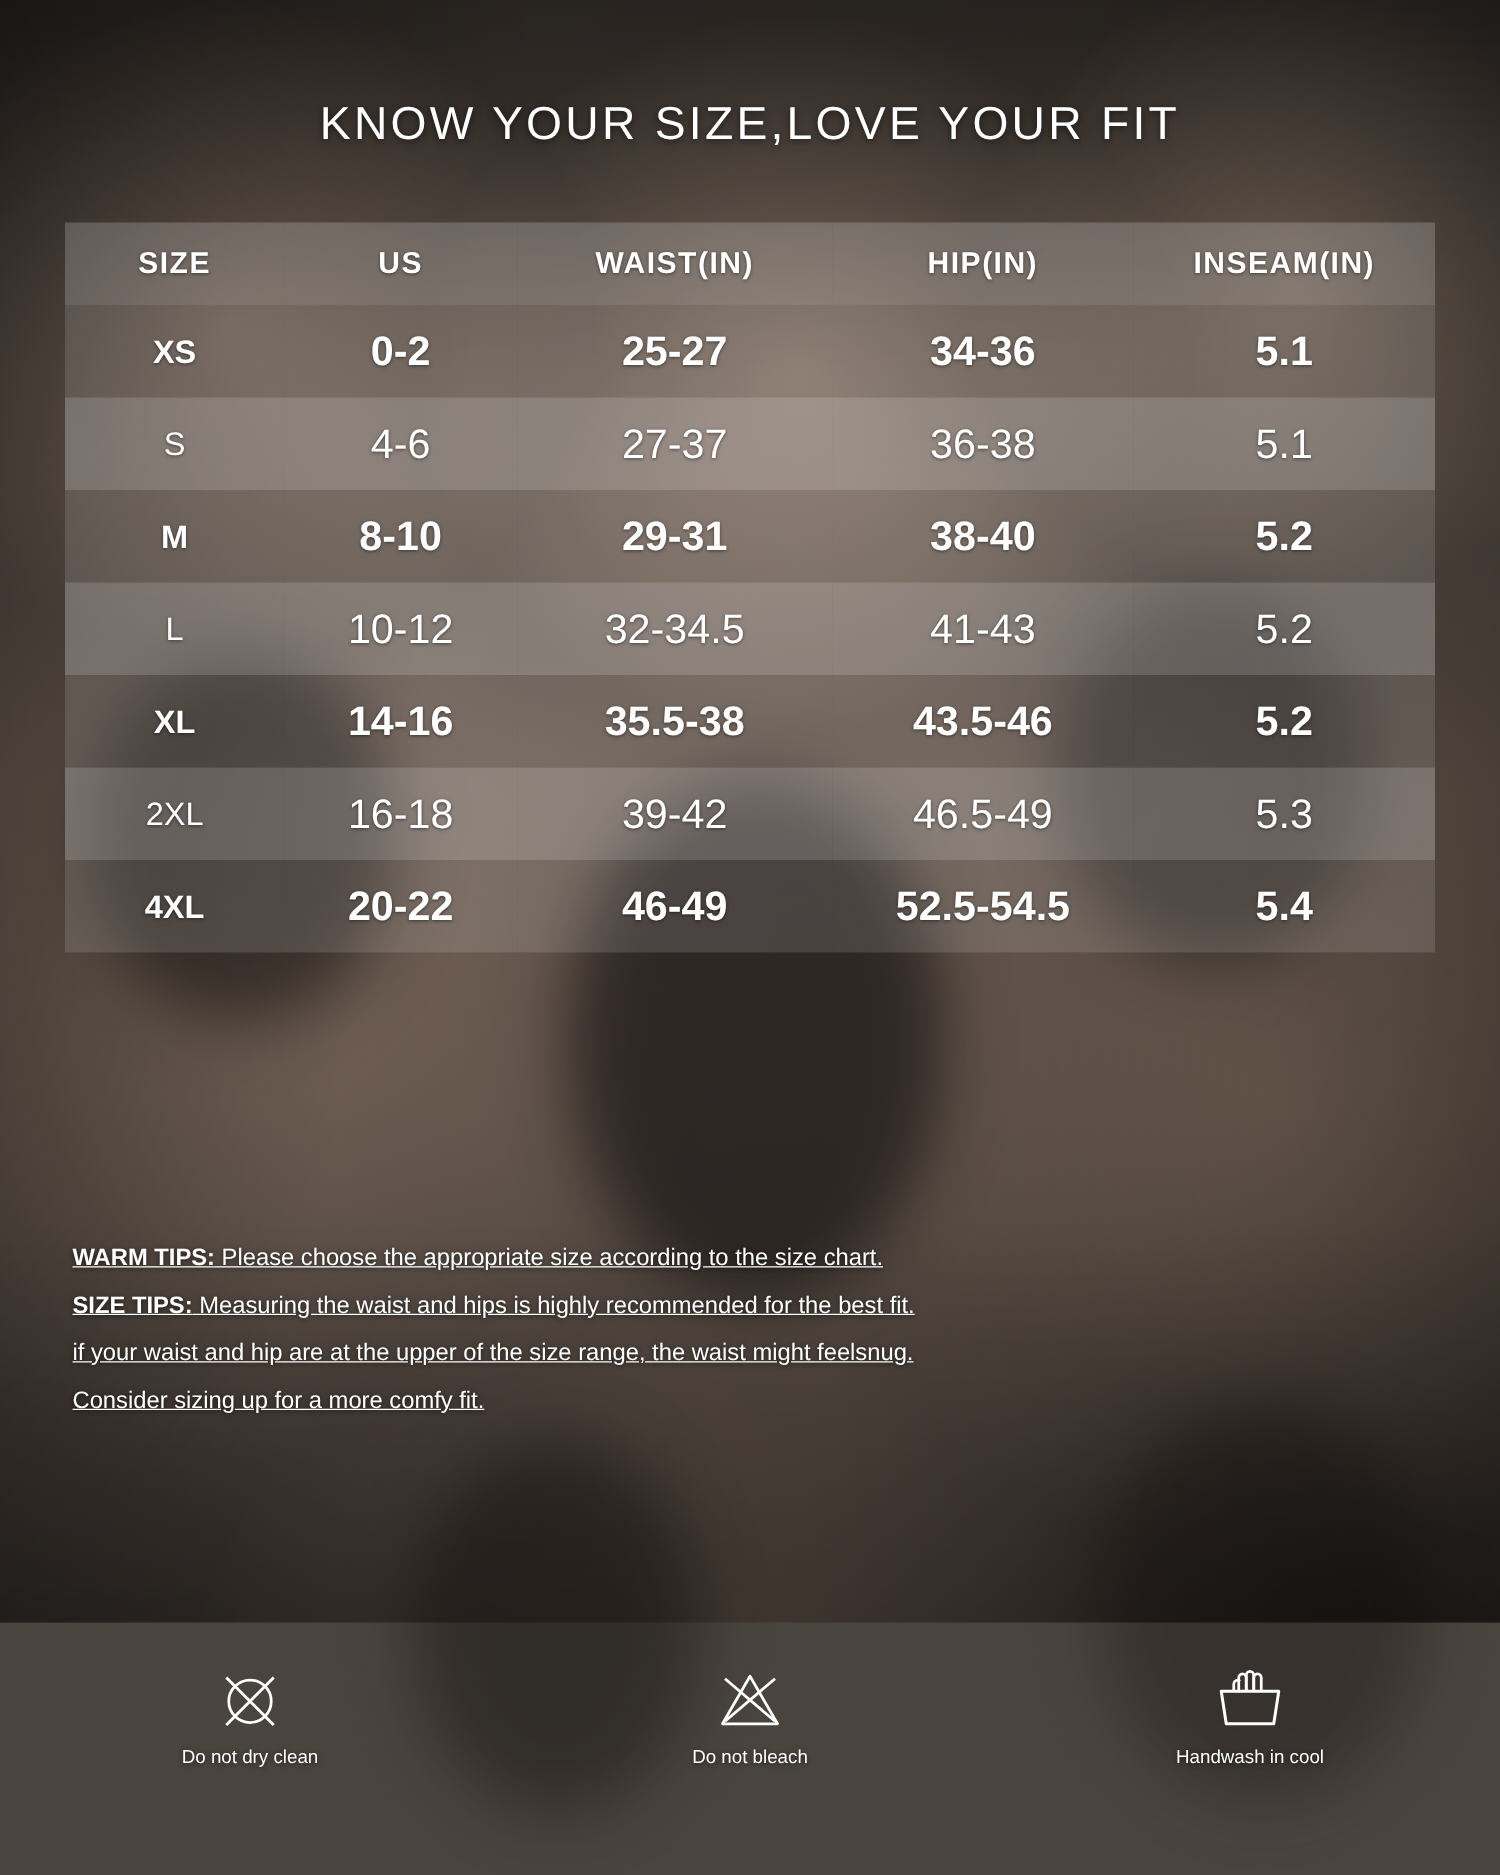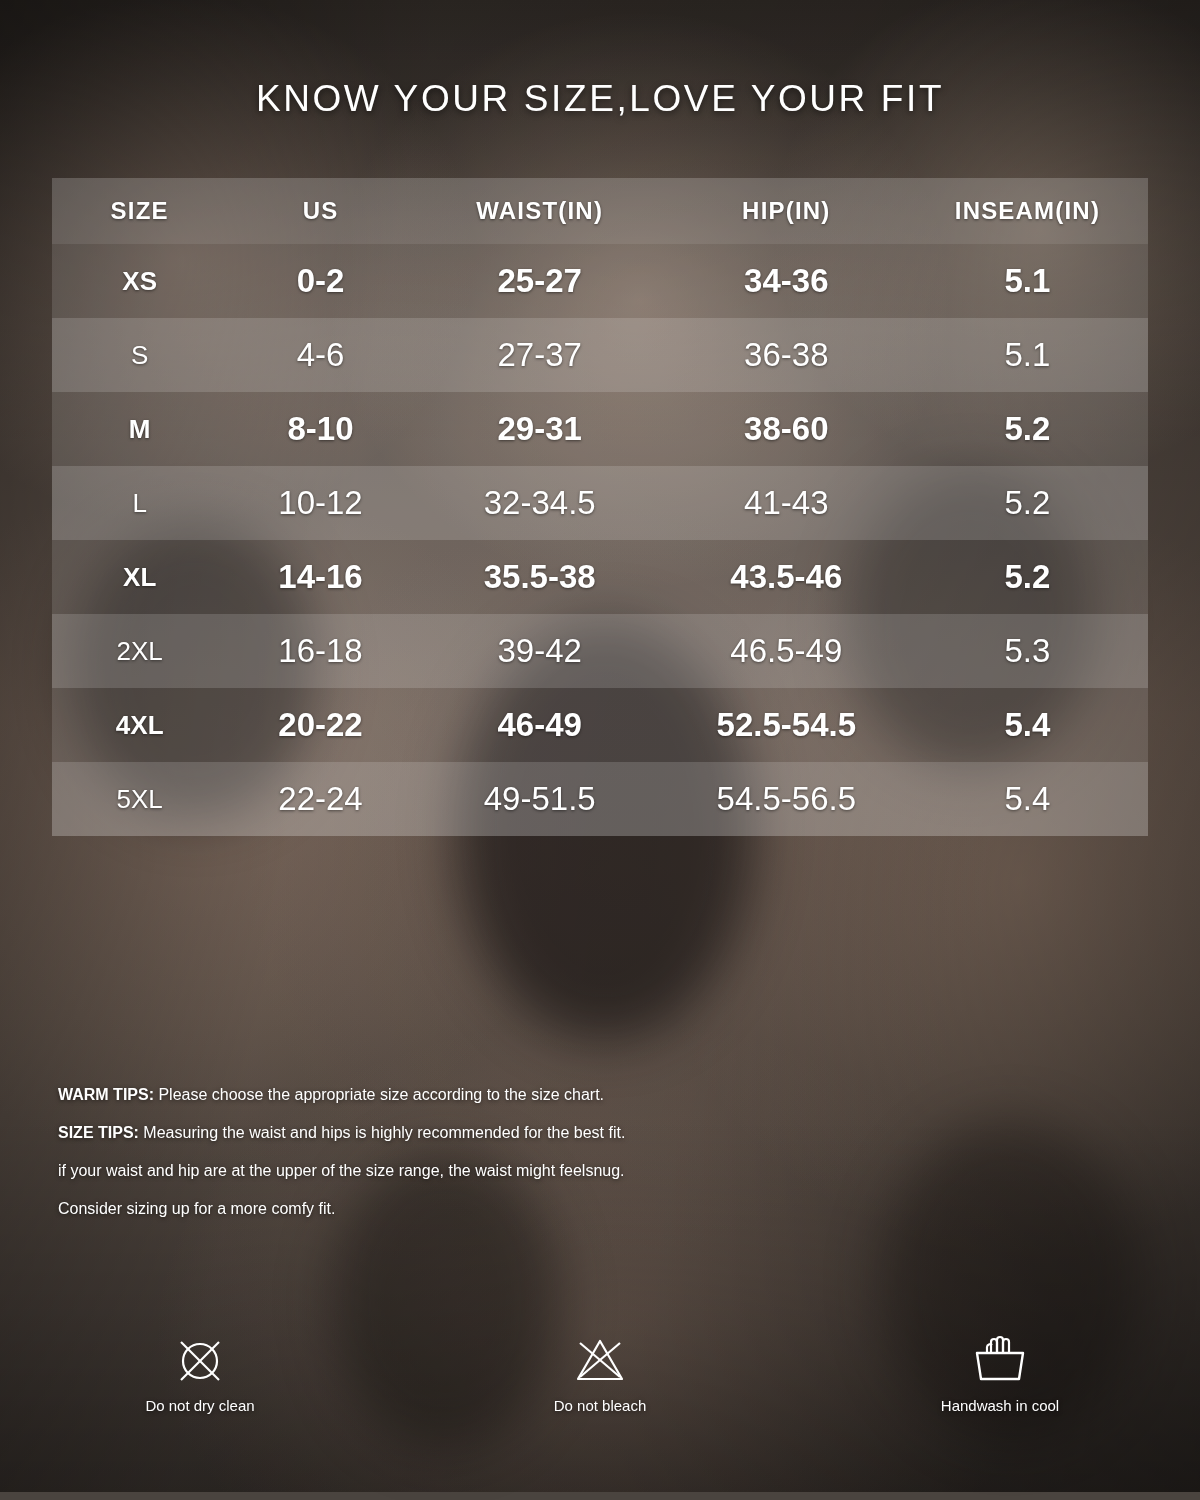--- a/index.html
+++ b/index.html
@@ -43,21 +43,21 @@
     position: absolute;
     border-radius: 50%;
     filter: blur(26px);
   }
   .b1 { left: 70px;  top: 520px;  width: 250px; height: 300px; background: rgba(20,17,15,0.55); }
   .b2 { left: 455px; top: 620px;  width: 300px; height: 420px; background: rgba(18,15,14,0.62); }
   .b3 { left: 845px; top: 470px;  width: 250px; height: 300px; background: rgba(22,18,16,0.50); }
   .b4 { left: 330px; top: 1150px; width: 230px; height: 300px; background: rgba(20,17,15,0.45); }
   .b5 { left: 880px; top: 1120px; width: 260px; height: 320px; background: rgba(25,20,18,0.38); }
 
-  .page { position: relative; width: 1200px; height: 1492px; }
+  .page { position: relative; width: 1200px; height: 1298px; }
 
   
   .title {
     position: absolute;
     top: 78px;
     left: 0;
     width: 1200px;
     text-align: center;
     color: #ffffff;
     font-size: 37px;
@@ -104,26 +104,27 @@
   col.c1 { width: 16%; }
   col.c2 { width: 17%; }
   col.c3 { width: 23%; }
   col.c4 { width: 22%; }
   col.c5 { width: 22%; }
 
   
   .tips {
     position: absolute;
     left: 58px;
-    top: 1076px;
+    top: 988px;
     width: 1090px;
     color: #ffffff;
-    font-size: 16px;
+    font-size: 19px;
     line-height: 38px;
     text-shadow: 0 1px 4px rgba(0,0,0,0.6);
+    text-decoration: underline;
   }
   .tips b { font-weight: bold; }
   .tips p { margin: 0; }
 
   
   .care {
     position: absolute;
     left: 0;
     top: 1330px;
     width: 1200px;
@@ -194,21 +195,21 @@
           <td class="size-cell">S</td>
           <td>4-6</td>
           <td>27-37</td>
           <td>36-38</td>
           <td>5.1</td>
         </tr>
         <tr>
           <td class="size-cell">M</td>
           <td>8-10</td>
           <td>29-31</td>
-          <td>38-60</td>
+          <td>38-40</td>
           <td>5.2</td>
         </tr>
         <tr>
           <td class="size-cell">L</td>
           <td>10-12</td>
           <td>32-34.5</td>
           <td>41-43</td>
           <td>5.2</td>
         </tr>
         <tr>
@@ -223,27 +224,20 @@
           <td>16-18</td>
           <td>39-42</td>
           <td>46.5-49</td>
           <td>5.3</td>
         </tr>
         <tr>
           <td class="size-cell">4XL</td>
           <td>20-22</td>
           <td>46-49</td>
           <td>52.5-54.5</td>
-          <td>5.4</td>
-        </tr>
-        <tr>
-          <td class="size-cell">5XL</td>
-          <td>22-24</td>
-          <td>49-51.5</td>
-          <td>54.5-56.5</td>
           <td>5.4</td>
         </tr>
       </tbody>
     </table>
   </div>
 
   <div class="tips">
     <p>
       <b>WARM TIPS:</b><span> Please choose the appropriate size according to the size chart.</span>
     </p>

